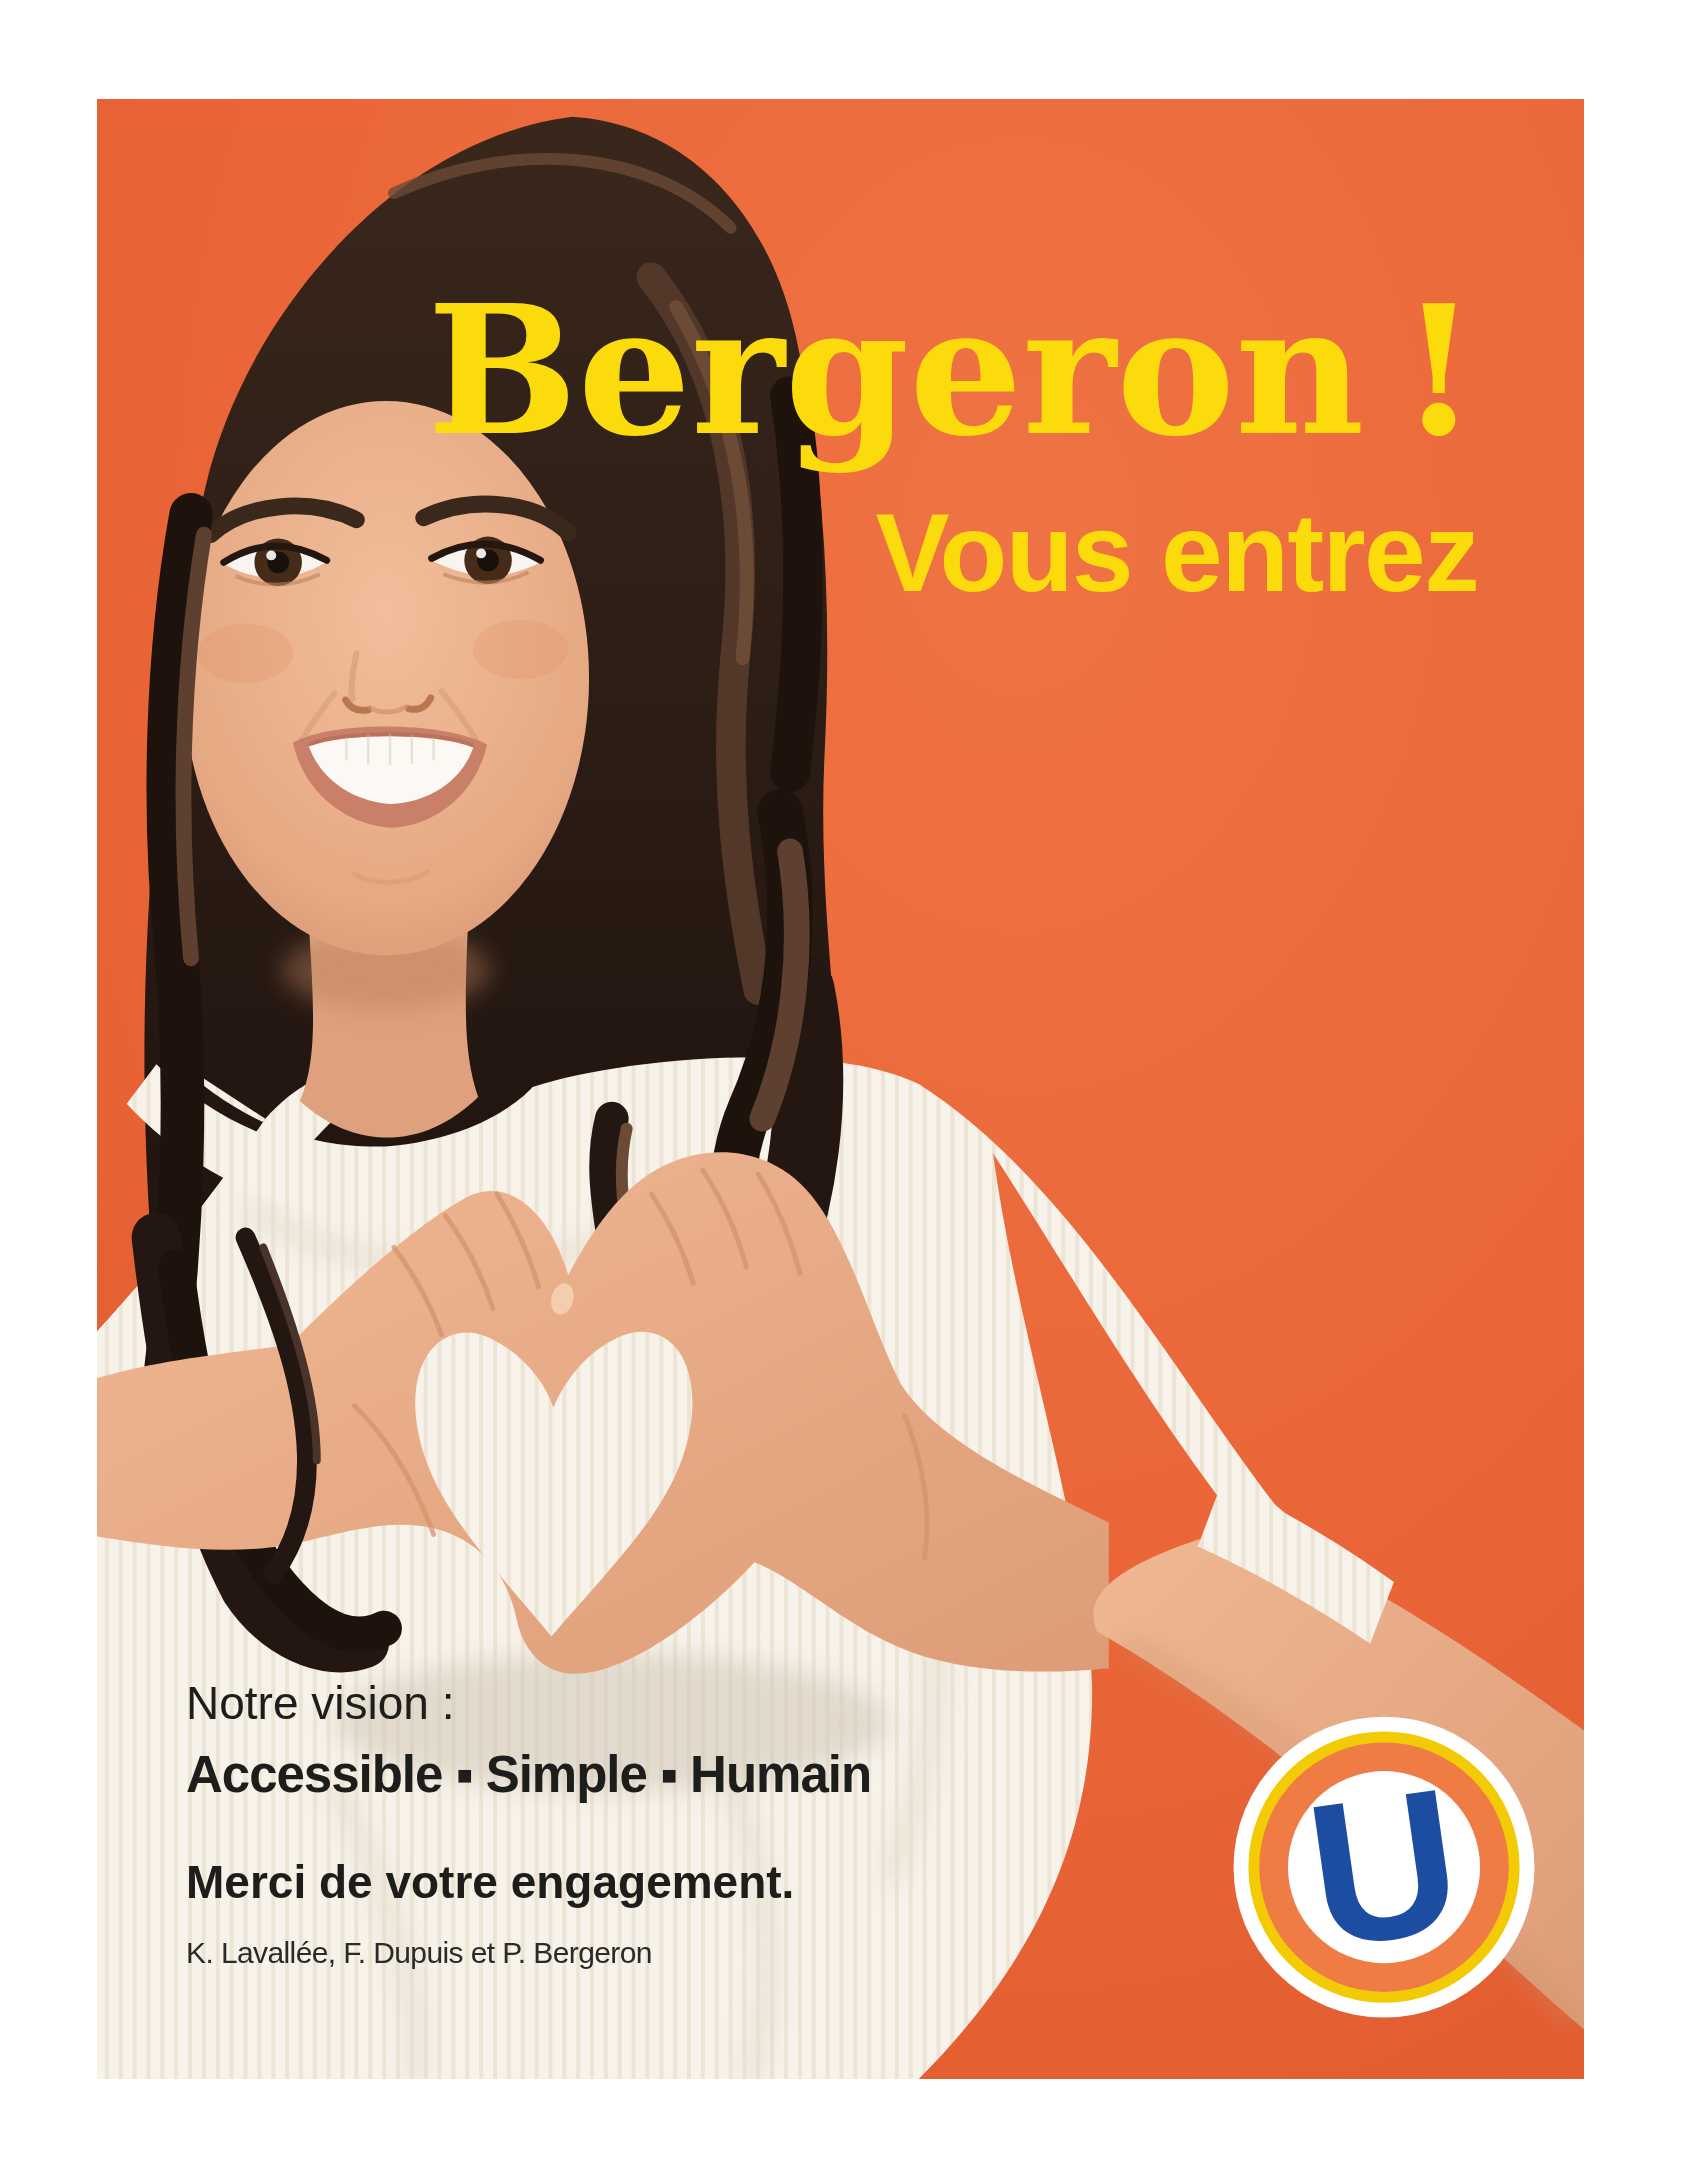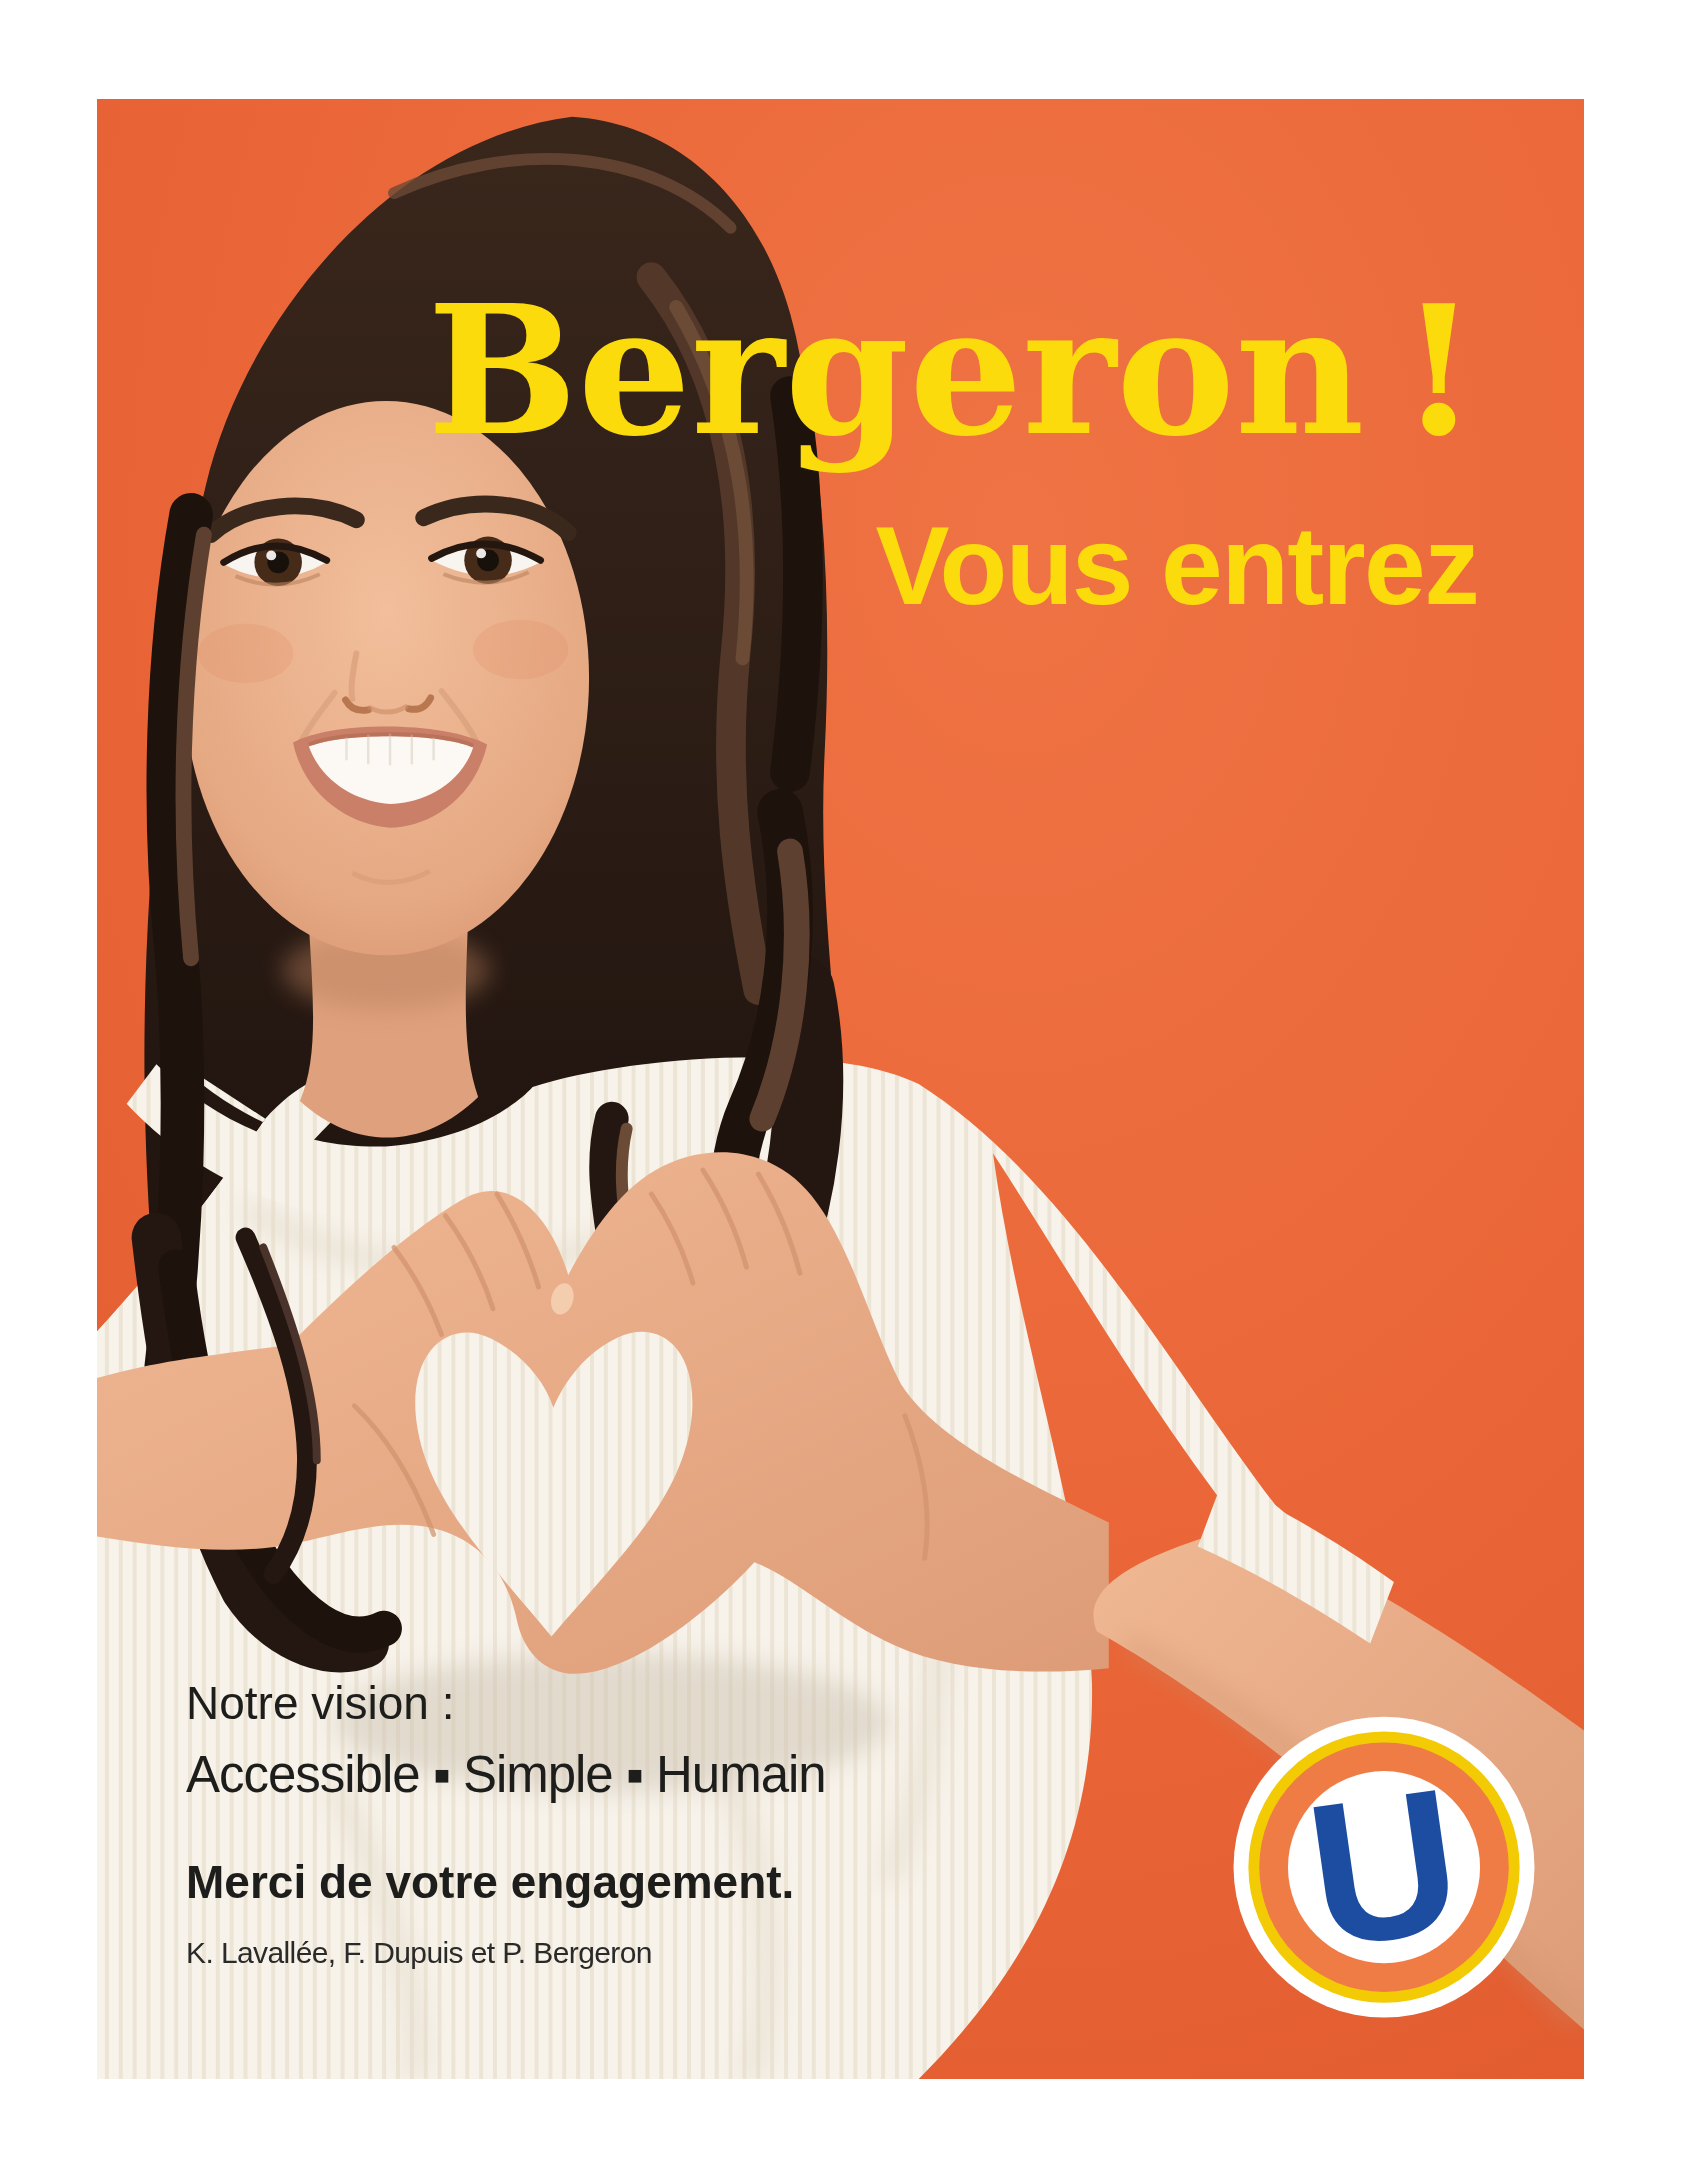--- a/index.html
+++ b/index.html
@@ -19,27 +19,27 @@
     background:var(--background-orange);overflow:hidden;
   }
   .photo-area svg{position:absolute;left:0;top:0;width:100%;height:100%;display:block;}
   .headline{
     position:absolute;right:106px;top:183px;
     font-family:"DejaVu Serif","Liberation Serif",serif;
     font-weight:700;font-size:178px;line-height:1;
     color:var(--headline-yellow);white-space:nowrap;letter-spacing:0;
   }
   .subtitle{
-    position:absolute;right:106px;top:403px;text-align:right;
+    position:absolute;right:106px;top:390px;text-align:right;
     font-weight:700;font-size:111px;line-height:129px;letter-spacing:-0.015em;
     color:var(--headline-yellow);white-space:nowrap;margin-left:31px;
   }
   .vision{position:absolute;left:89px;top:1576px;color:var(--text-dark);white-space:nowrap;}
   .v-intro{font-size:46px;line-height:57px;font-weight:400;}
-  .v-values{font-size:51px;line-height:65px;font-weight:400;margin-top:10px;letter-spacing:-0.02em;}
+  .v-values{font-size:51px;line-height:65px;font-weight:700;margin-top:10px;letter-spacing:-0.02em;}
   .v-thanks{font-size:46px;line-height:59px;font-weight:700;margin-top:46px;}
   .v-sign{font-size:30px;line-height:48px;font-weight:400;margin-top:17px;letter-spacing:-0.02em;color:#2A2A28;}
   .logo-white{fill:#ffffff;}
   .logo-yellow{fill:var(--logo-ring-yellow);}
   .logo-orange{fill:var(--logo-ring-orange);}
   .logo-letter{fill:var(--logo-blue);font-family:"Liberation Sans","DejaVu Sans",sans-serif;font-weight:700;}
 </style>
 </head>
 <body>
 

